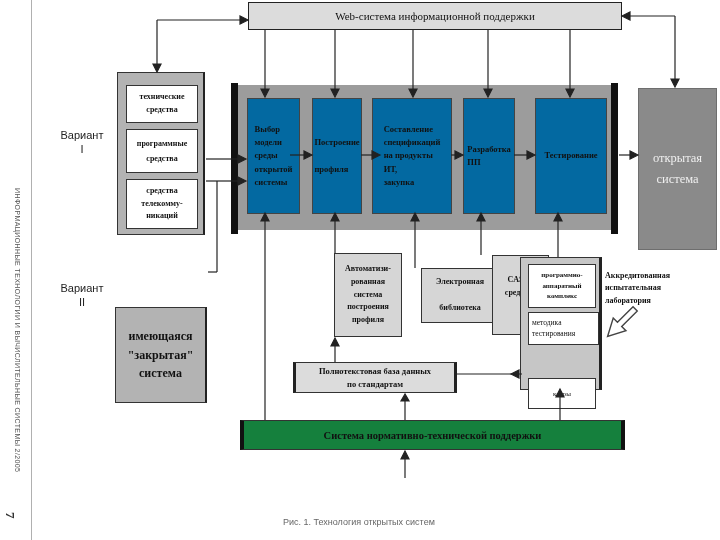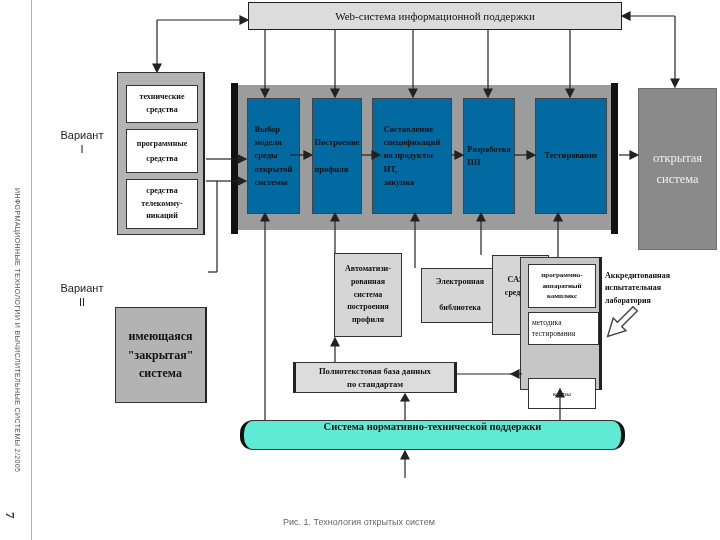--- a/index.html
+++ b/index.html
@@ -11,24 +11,24 @@
        justify-content:center;text-align:center;color:#111;}
   .whitebox{background:#fff;border:1px solid #333;display:flex;align-items:center;
        justify-content:center;text-align:center;color:#111;font-weight:bold;}
   .graycontainer{background:#b3b3b3;border:1px solid #333;}
   .proc{background:#0369a1;border:1px solid #444;display:flex;align-items:center;
         justify-content:center;text-align:left;font-weight:bold;font-size:8.5px;
         line-height:1.55;color:#111;}
   .supportbox{background:#d6d6d6;border:1px solid #333;display:flex;align-items:center;
         justify-content:center;text-align:center;font-weight:bold;font-size:8px;
         line-height:1.6;color:#111;margin-left:39px;}
-  .widebar{background:#5eead4;border-top:1px solid #333;border-bottom:1px solid #333;
+  .widebar{background:#15803d;border-top:1px solid #333;border-bottom:1px solid #333;
         border-left:4px solid #111;border-right:4px solid #111;display:flex;
-        justify-content:center;text-align:center;font-weight:bold;
-        font-size:10.5px;color:#111;border-radius:13px;}
+        align-items:center;justify-content:center;text-align:center;font-weight:bold;
+        font-size:10.5px;color:#111;}
   .variant-label{font-family:"Liberation Sans", sans-serif;font-size:11px;color:#222;
         text-align:center;line-height:1.3;}
   svg{pointer-events:none;}
   #connector-layer{z-index:6;}
   .layer1{z-index:2;}
 </style>
 </head>
 <body>
 
 <div id="stage">

